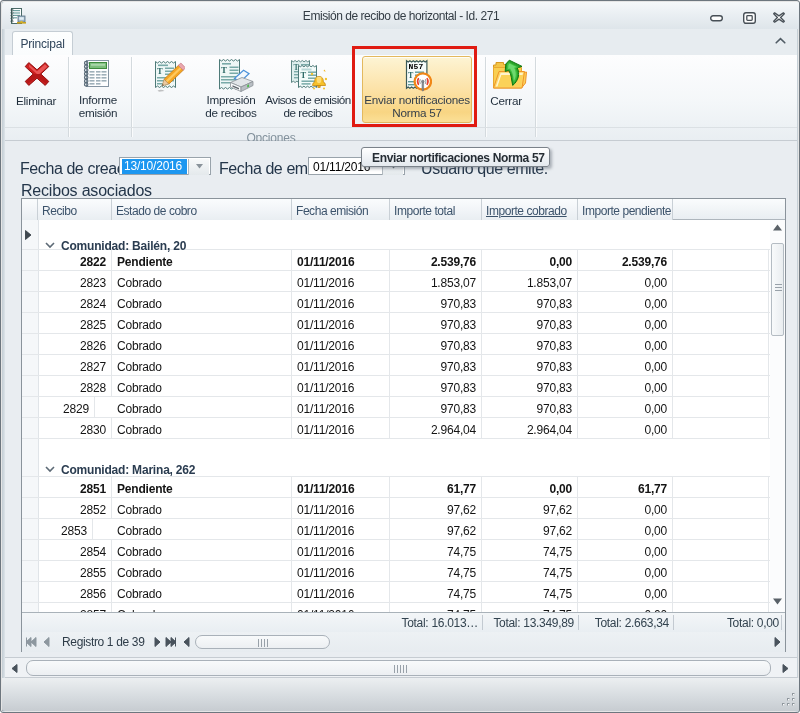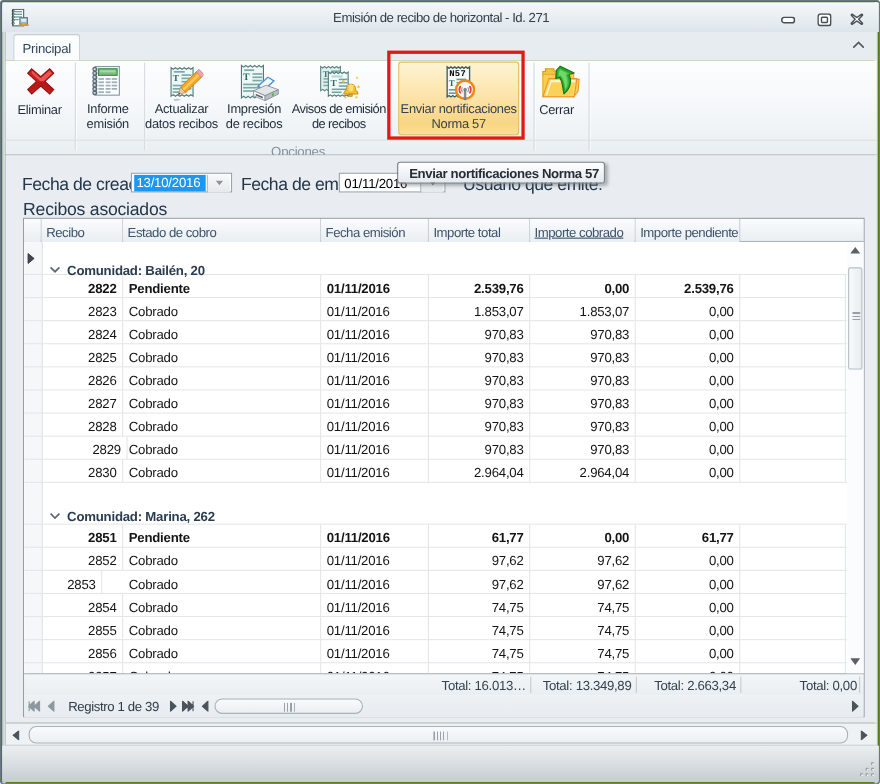--- a/index.html
+++ b/index.html
@@ -1,18 +1,18 @@
 <!DOCTYPE html>
 <html><head>
 <meta charset="utf-8">
 <style>
   html,body{margin:0;padding:0;background:#fff;}
   *{box-sizing:border-box;}
   #win{position:relative;width:800px;height:713px;font-family:"Liberation Sans",sans-serif;
-       background:#4d7c0f;overflow:hidden;border-radius:3px;
+       background:#e5e5e5;overflow:hidden;border-radius:3px;
        border:1px solid #6d767e;}
   .abs{position:absolute;}
   
   #frameL{left:1px;top:1px;width:3px;height:711px;background:linear-gradient(90deg,#c2ccd3,#dde4e9);}
   #frameR{right:1px;top:1px;width:3px;height:711px;background:linear-gradient(270deg,#c2ccd3,#dde4e9);}
   #frameB{left:1px;bottom:1px;width:798px;height:3px;background:linear-gradient(0deg,#9aa4ab,#d4dbe0);}
   
   #titlebar{left:1px;top:1px;width:798px;height:27px;
      background:linear-gradient(180deg,#f5f8fa 0%,#e9eef2 50%,#dee5ea 100%);
      border-radius:3px 3px 0 0;}
@@ -291,21 +291,20 @@
         <path d="M3.8 28.5 L8.7 14.8 L31 14.8 L30.5 17 L9.5 17 L5.5 28.5 Z" fill="#fff3cc"></path>
         <path d="M9.5 17 L30.5 17 L28.7 28.8 L5.6 28.8 Z" fill="#fbd258"></path>
         <path d="M17.3 2.2 L30 8.4 L25.2 9.8 C28.2 15.5 26.5 22.8 20.7 27.4 C19.2 21.7 19.8 16.4 16.6 12.4 L13.2 13.4 L13.8 6.0 Z" fill="#2ba32b" stroke="#117811" stroke-width="1" stroke-linejoin="round"></path>
         <path d="M16.8 4.2 L27 9.2 L23.4 10.2 C26.4 15.9 25.3 21.4 21.6 25.1 C20.8 20.0 20.3 15.2 17.3 11.4 L14.8 12.1 L15.1 6.2 Z" fill="#3fbf3f"></path>
         <path d="M17.6 5.6 L24.5 9.0 L22.1 9.7 C24.6 14.7 24.2 19.5 21.9 22.8 C21.5 18.2 20.6 14.0 18.0 10.6 L16.2 11.1 L16.4 7.0 Z" fill="#6fd96f"></path>
       </svg>
     </div>
 
     <div class="rlbl" style="left:-29px;top:40px;">Eliminar</div>
     <div class="rlbl" style="left:33px;">Informe<br>emisión</div>
-    <div class="rlbl" style="left:100px;">Actualizar<br>datos recibos</div>
     <div class="rlbl" style="left:166px;">Impresión<br>de recibos</div>
     <div class="rlbl" style="left:243px;letter-spacing:-0.5px;">Avisos de emisión<br>de recibos</div>
     <div class="rlbl" style="left:352px;color:#35404b;">Enviar nortificaciones<br>Norma 57</div>
     <div class="rlbl" style="left:441px;top:40px;">Cerrar</div>
     <div id="redframe" class="abs"></div>
   </div>
   <div id="client" class="abs">
     <div class="flabel" style="left:15px;top:19px;">Fecha de creación:</div>
     <div class="field" style="left:114px;top:16px;width:92px;">
       <div style="position:absolute;left:2px;top:1px;width:65px;height:15px;background:#1d97f0;"></div>
@@ -408,21 +407,21 @@
         <div class="grow" style="top:156px;">
           <div class="gc num" style="left:16px;width:74px;">2828</div>
           <div class="gc" style="left:90px;width:180px;padding-left:5px;">Cobrado</div>
           <div class="gc" style="left:270px;width:98px;padding-left:5px;">01/11/2016</div>
           <div class="gc num" style="left:368px;width:92px;">970,83</div>
           <div class="gc num" style="left:460px;width:96px;">970,83</div>
           <div class="gc num" style="left:556px;width:95px;">0,00</div>
           <div class="gc" style="left:651px;width:96px;"></div>
         </div>
         <div class="grow" style="top:177px;">
-          <div class="gc num" style="left:33px;width:61px;">2829</div>
+          <div class="gc num" style="left:12px;width:61px;">2829</div>
           <div class="gc" style="left:90px;width:180px;padding-left:5px;">Cobrado</div>
           <div class="gc" style="left:270px;width:98px;padding-left:5px;">01/11/2016</div>
           <div class="gc num" style="left:368px;width:92px;">970,83</div>
           <div class="gc num" style="left:460px;width:96px;">970,83</div>
           <div class="gc num" style="left:556px;width:95px;">0,00</div>
           <div class="gc" style="left:651px;width:96px;"></div>
         </div>
         <div class="grow" style="top:198px;">
           <div class="gc num" style="left:16px;width:74px;">2830</div>
           <div class="gc" style="left:90px;width:180px;padding-left:5px;">Cobrado</div>

